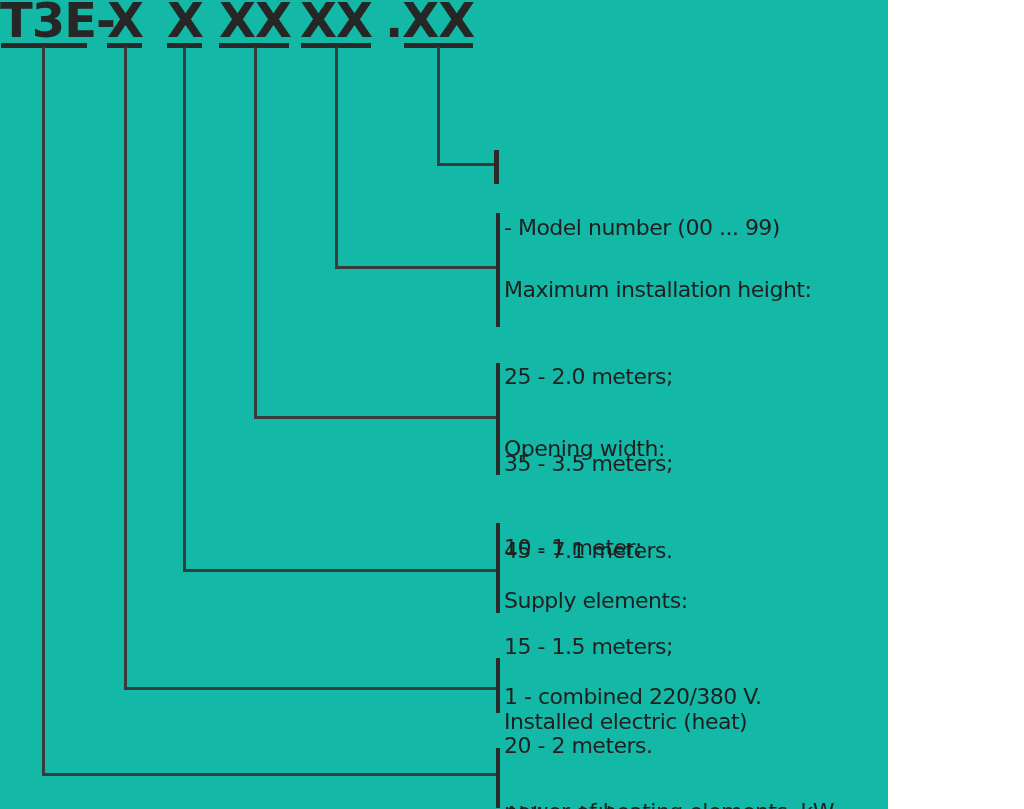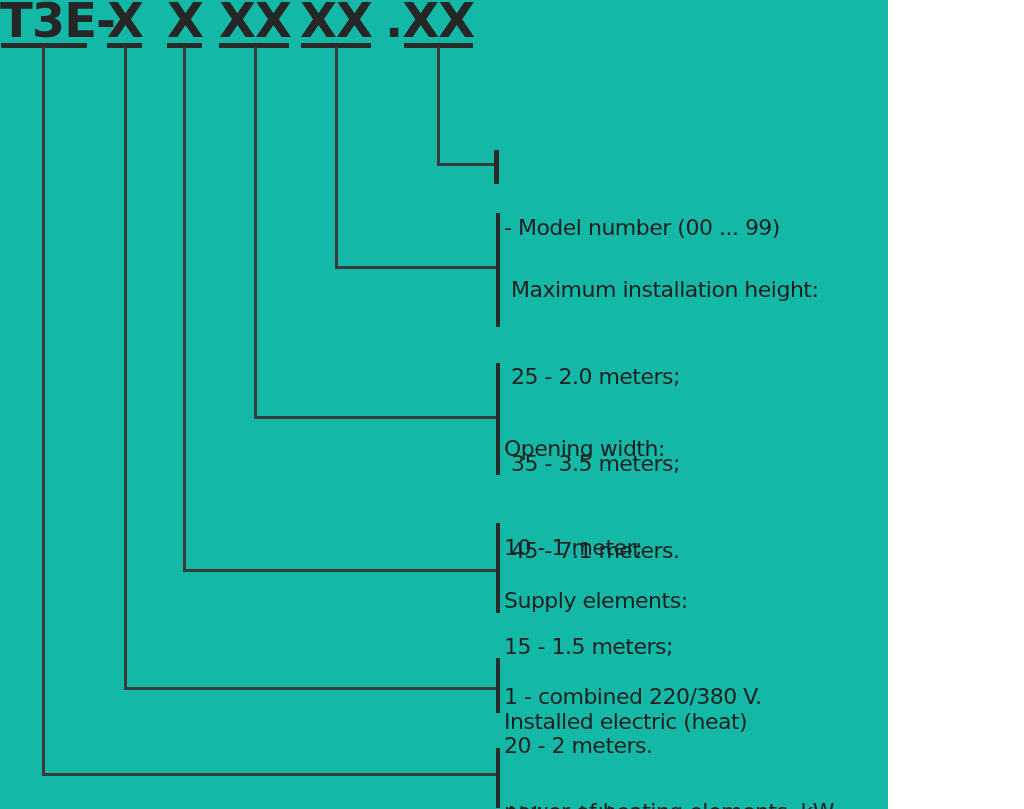--- a/index.html
+++ b/index.html
@@ -52,21 +52,21 @@
   
   .block {
     position: absolute;
     left: 504px;
     font-size: 22px;
     letter-spacing: -0.5px;
     color: #1f1f1f;
     white-space: pre;
   }
   .lh31 { line-height: 31px; }
-  .lh29 { line-height: 29px; margin-left: 7px; }
+  .lh29 { line-height: 29px; }
   .lh33 { line-height: 33px; }
   .lh32 { line-height: 32px; }
   .lh30 { line-height: 30px; }
 </style>
 </head>
 <body>
 
 <div class="canvas">
 
   <span class="seg" style="left:0px">T3E-</span>

